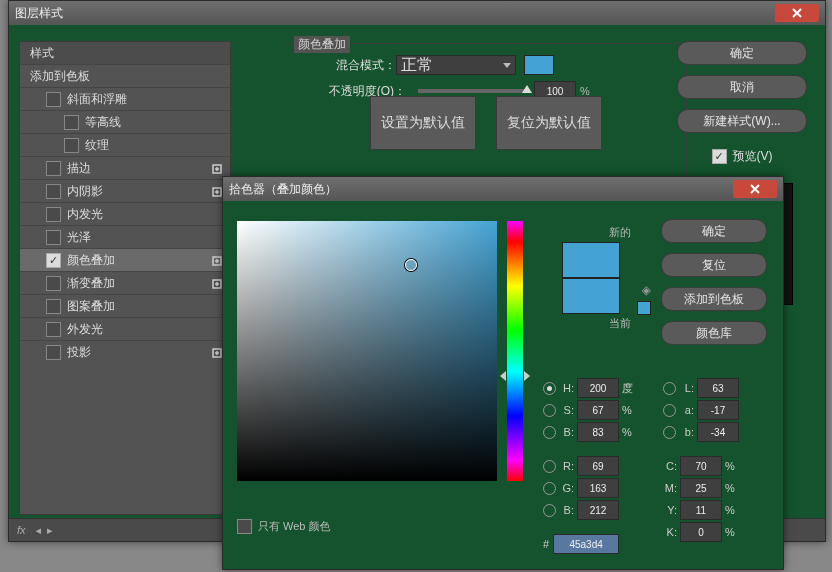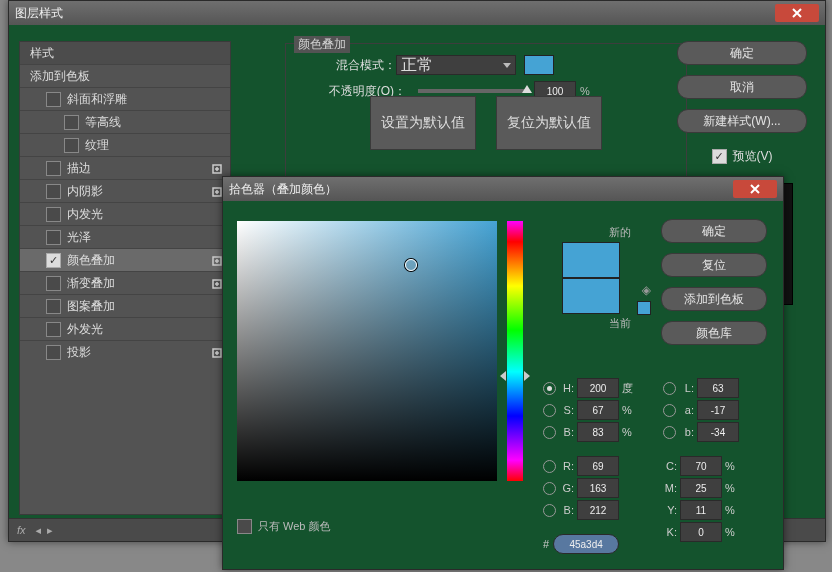--- a/index.html
+++ b/index.html
@@ -329,20 +329,20 @@
       </div>
       <div class="colrow">
         <label>K:</label>
         <input class="num" value="0" style="">
         <span class="unit">%</span>
       </div>
     </div>
 
   <div class="colrow" style="position:absolute;left:320px;top:356px">
     <span style="margin-right:4px">#</span>
-    <input class="num" style="width: 60px; background: rgb(88, 120, 160); border-radius: 10px;" value="45a3d4">
+    <input class="num" style="width: 60px; background: rgb(88, 120, 160);" value="45a3d4">
   </div>
 
   <div class="row" style="position:absolute;left:14px;top:336px">
     <span id="web-chk" class="chk"></span>
     <span class="tiny">只有 Web 颜色</span>
   </div>
 </div>
 
 </body></html>

